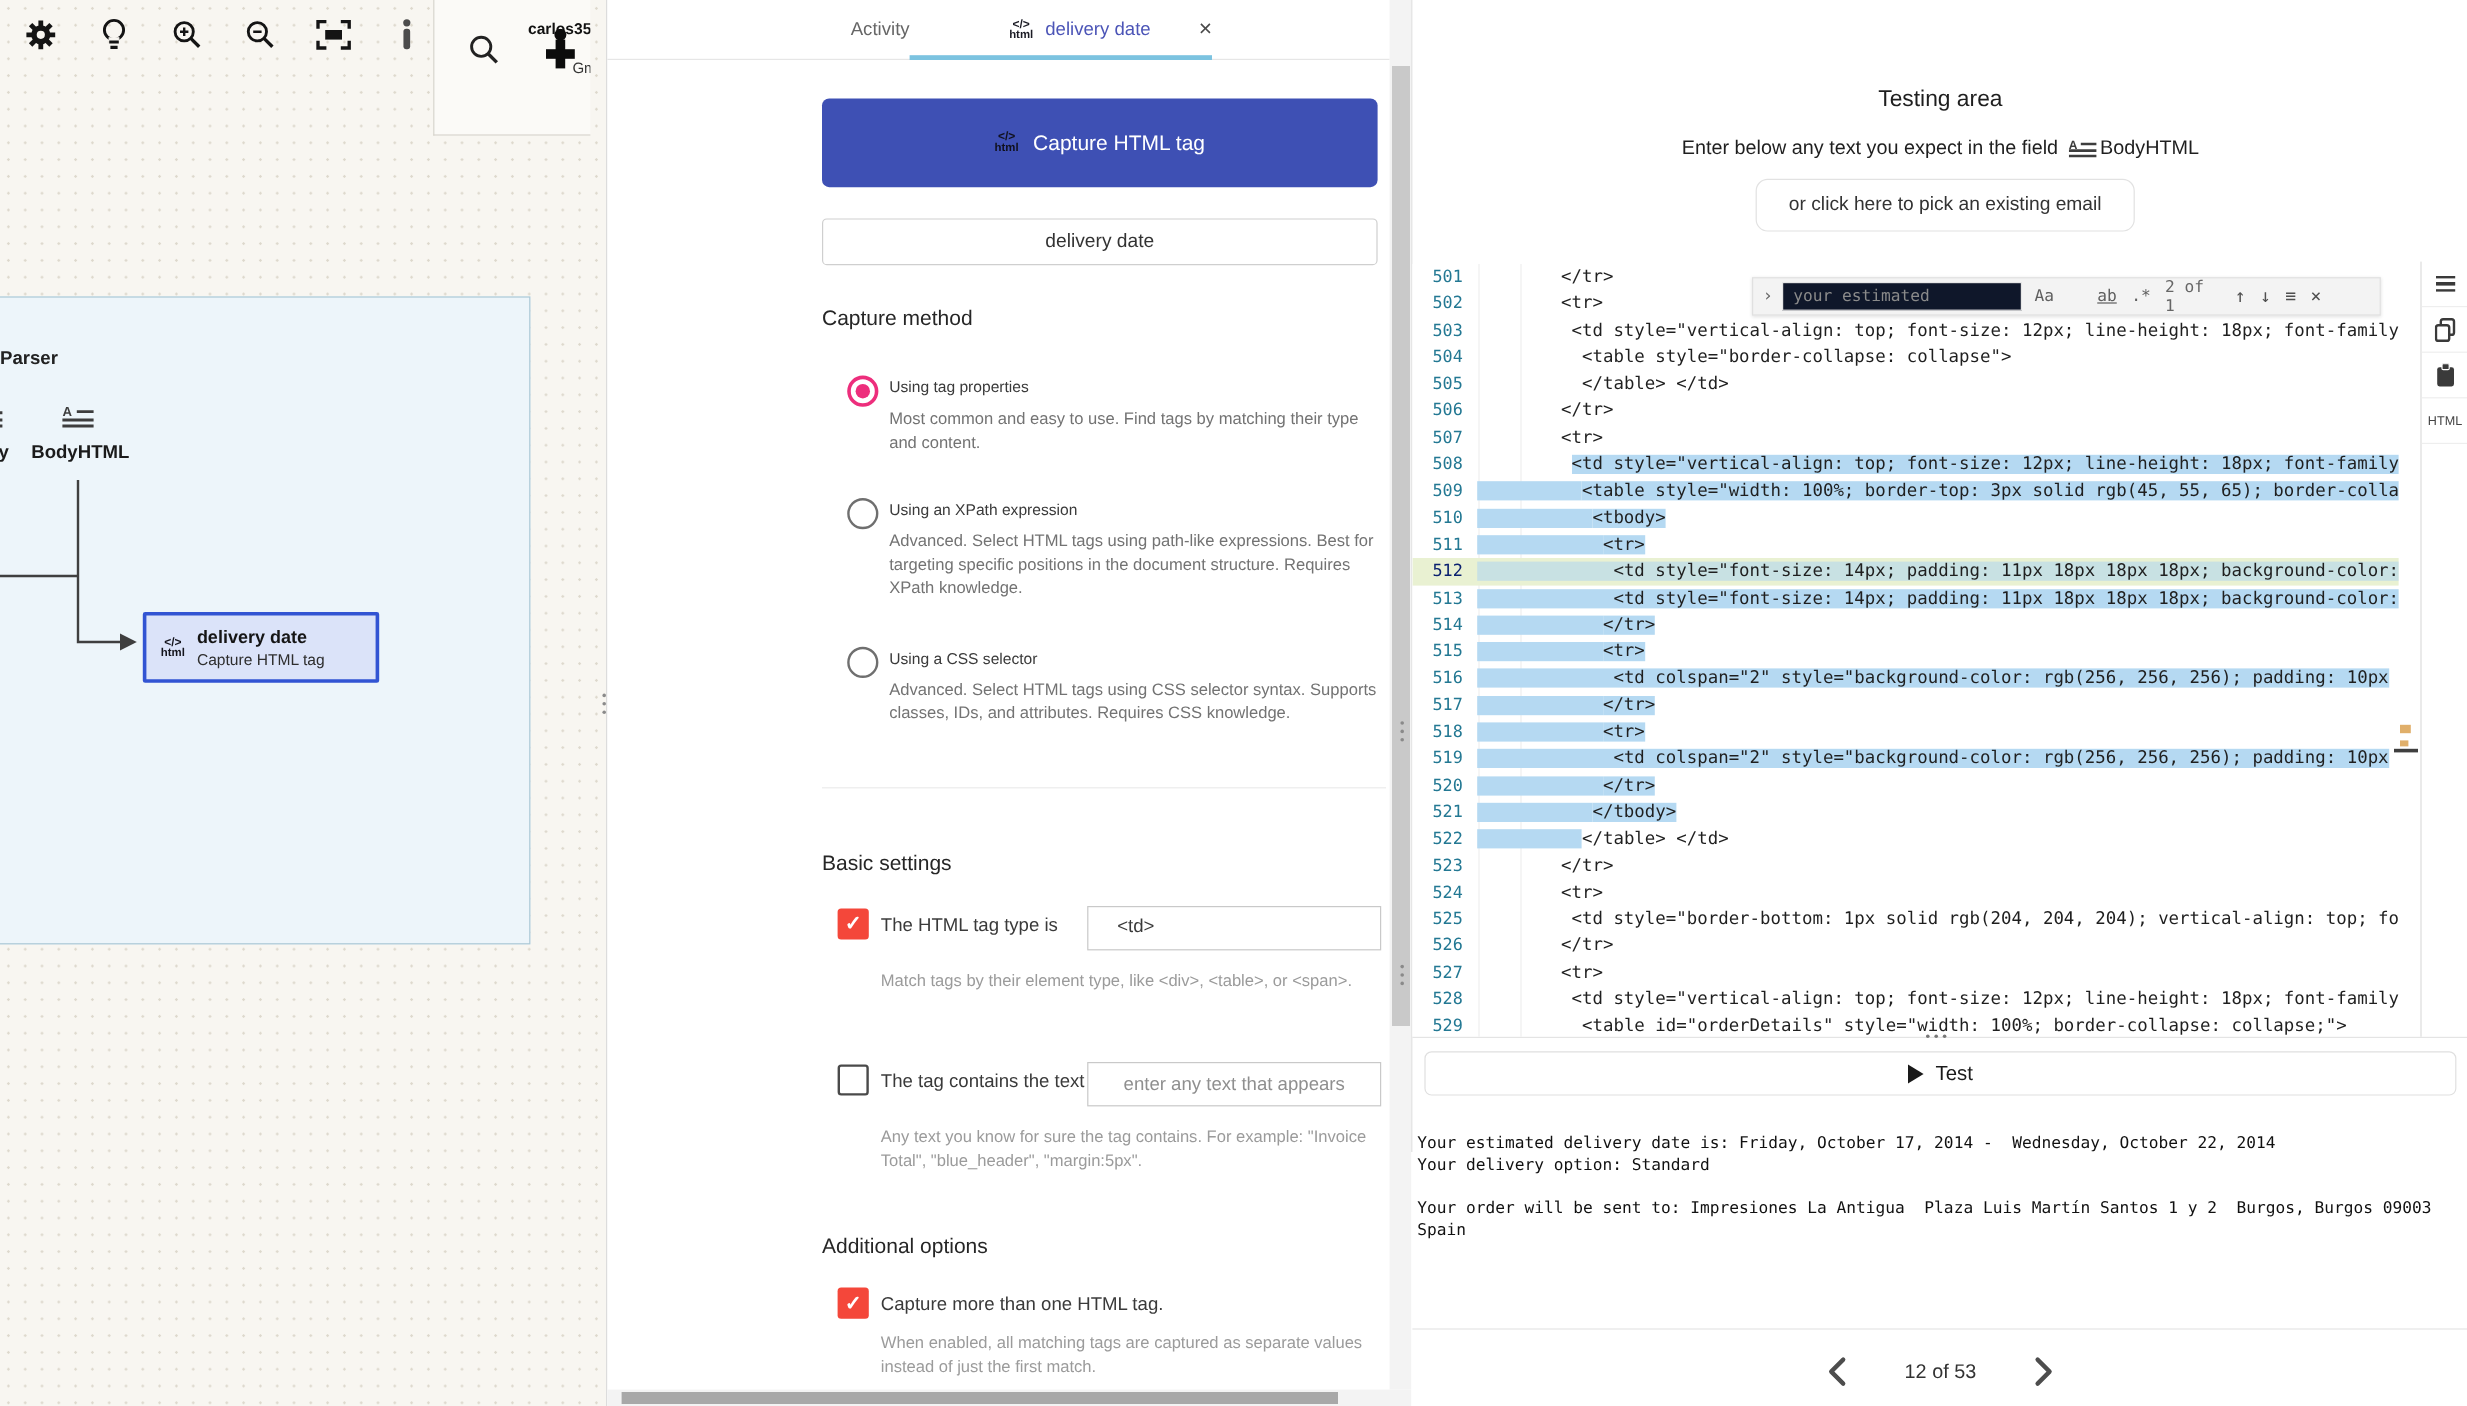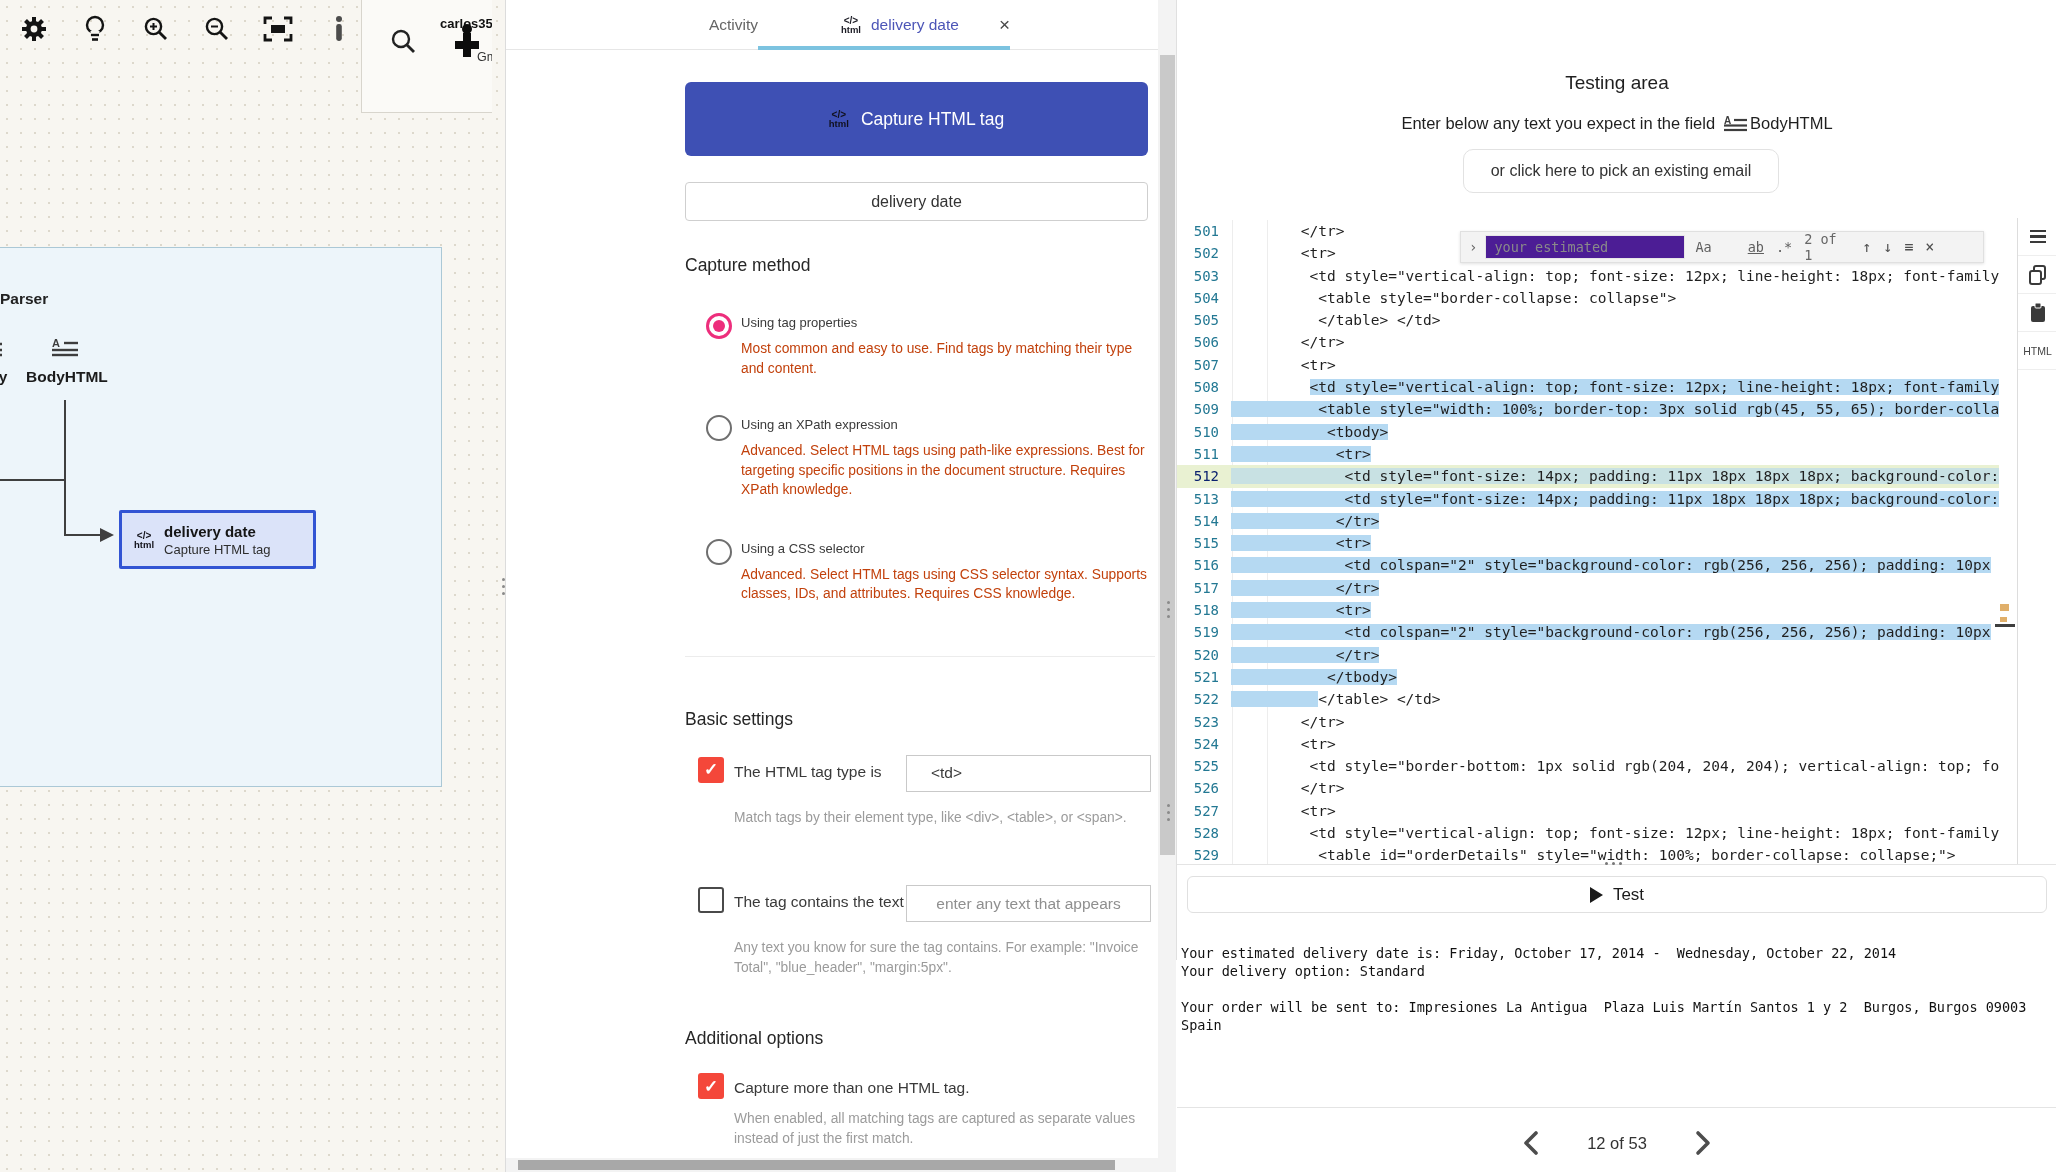--- a/index.html
+++ b/index.html
@@ -57,21 +57,21 @@
   .fname-input { margin-top:26px; width:463px; height:39px; border:1px solid #cfcfcf; border-radius:4px;
                  text-align:center; font-size:16px; color:#333; font-family:inherit; }
   .sect-h { margin-top:34px; font-size:17.5px; color:#262626; }
   .radio-row { position:relative; padding-left:56px; }
   .radio-ic { position:absolute; left:21px; top:2px; width:26px; height:26px; border-radius:50%; }
   .radio-ic.off { border:2px solid #6f6f6f; background:#fff; }
   .radio-ic.on { border:3px solid #ed2e7c; background:#fff; }
   .radio-ic.on::after { content:""; position:absolute; left:4px; top:4px; width:12px; height:12px;
                         border-radius:50%; background:#ed2e7c; }
   .radio-label { font-size:13px; color:#3a3a3a; padding-top:4px; }
-  .radio-desc { margin-top:9px; font-size:13.8px; color:#c2410c; line-height:19.5px; }
+  .radio-desc { margin-top:9px; font-size:13.8px; color:#737373; line-height:19.5px; }
   .hr { margin-top:52px; width:470px; height:1px; background:#ececec; }
   .chk-row { position:relative; min-height:40px; }
   .chkbox { position:absolute; left:13px; top:2px; width:26px; height:26px; border-radius:3px; }
   .chkbox.on { background:#f4473a; color:#fff; font-size:17px; font-weight:700;
                display:flex; align-items:center; justify-content:center; }
   .chkbox.off { background:#fff; border:2px solid #4a4a4a; }
   .chk-label { position:absolute; left:49px; top:8px; font-size:15.5px; color:#3a3a3a; white-space:nowrap; }
   .chk-input { position:absolute; left:221px; top:0; width:245px; height:37px; border:1px solid #c9c9c9;
                font-size:15.5px; color:#3a3a3a; font-family:inherit; padding-left:24px; }
   .chk-input.centered { text-align:center; padding-left:0; }
@@ -106,21 +106,21 @@
   .crow.cur { background:#e9f1d2; }
   .crow.cur .ln { color:#0b216f; }
   .hl { background:#b5d9f2; }
   .crow.cur .hl { background:rgba(173,212,240,0.55); }
   .guide { position:absolute; top:0; bottom:0; width:1px; background:rgba(0,0,0,0.07); }
 
   .find { position:absolute; left:283px; top:11px; width:524px; height:32px; background:#f3f3f3;
           border:1px solid #e0e0e0; box-shadow:0 1px 3px rgba(0,0,0,0.12);
           display:flex; align-items:center; padding:0 8px; gap:8px; font-size:13.5px; color:#5f5f5f; }
   .find .fchev { font-size:14px; color:#666; }
-  .find .finput { width:200px; height:24px; background:#4c1d95; border:1px solid #e6e6e6;
+  .find .finput { width:200px; height:24px; background:#0f172a; border:1px solid #e6e6e6;
                   display:flex; align-items:center; padding-left:8px; color:#8a8a8a;text-align:right; }
   .find .fbtn { cursor:pointer; padding:0 2px; }
   .find .word u { text-decoration:underline;margin-left:24px; }
   .find .fcount { color:#666; margin-left:2px; width:48px; }
   .find .fnav { font-size:15px; color:#4f4f4f; }
 
   .ruler-mark { position:absolute; background:#e0af6a; }
   .ruler-line { position:absolute; background:#3f3f3f; }
 
   .strip { position:absolute; left:840px; top:218px; width:40px; height:646px; background:#fff;

